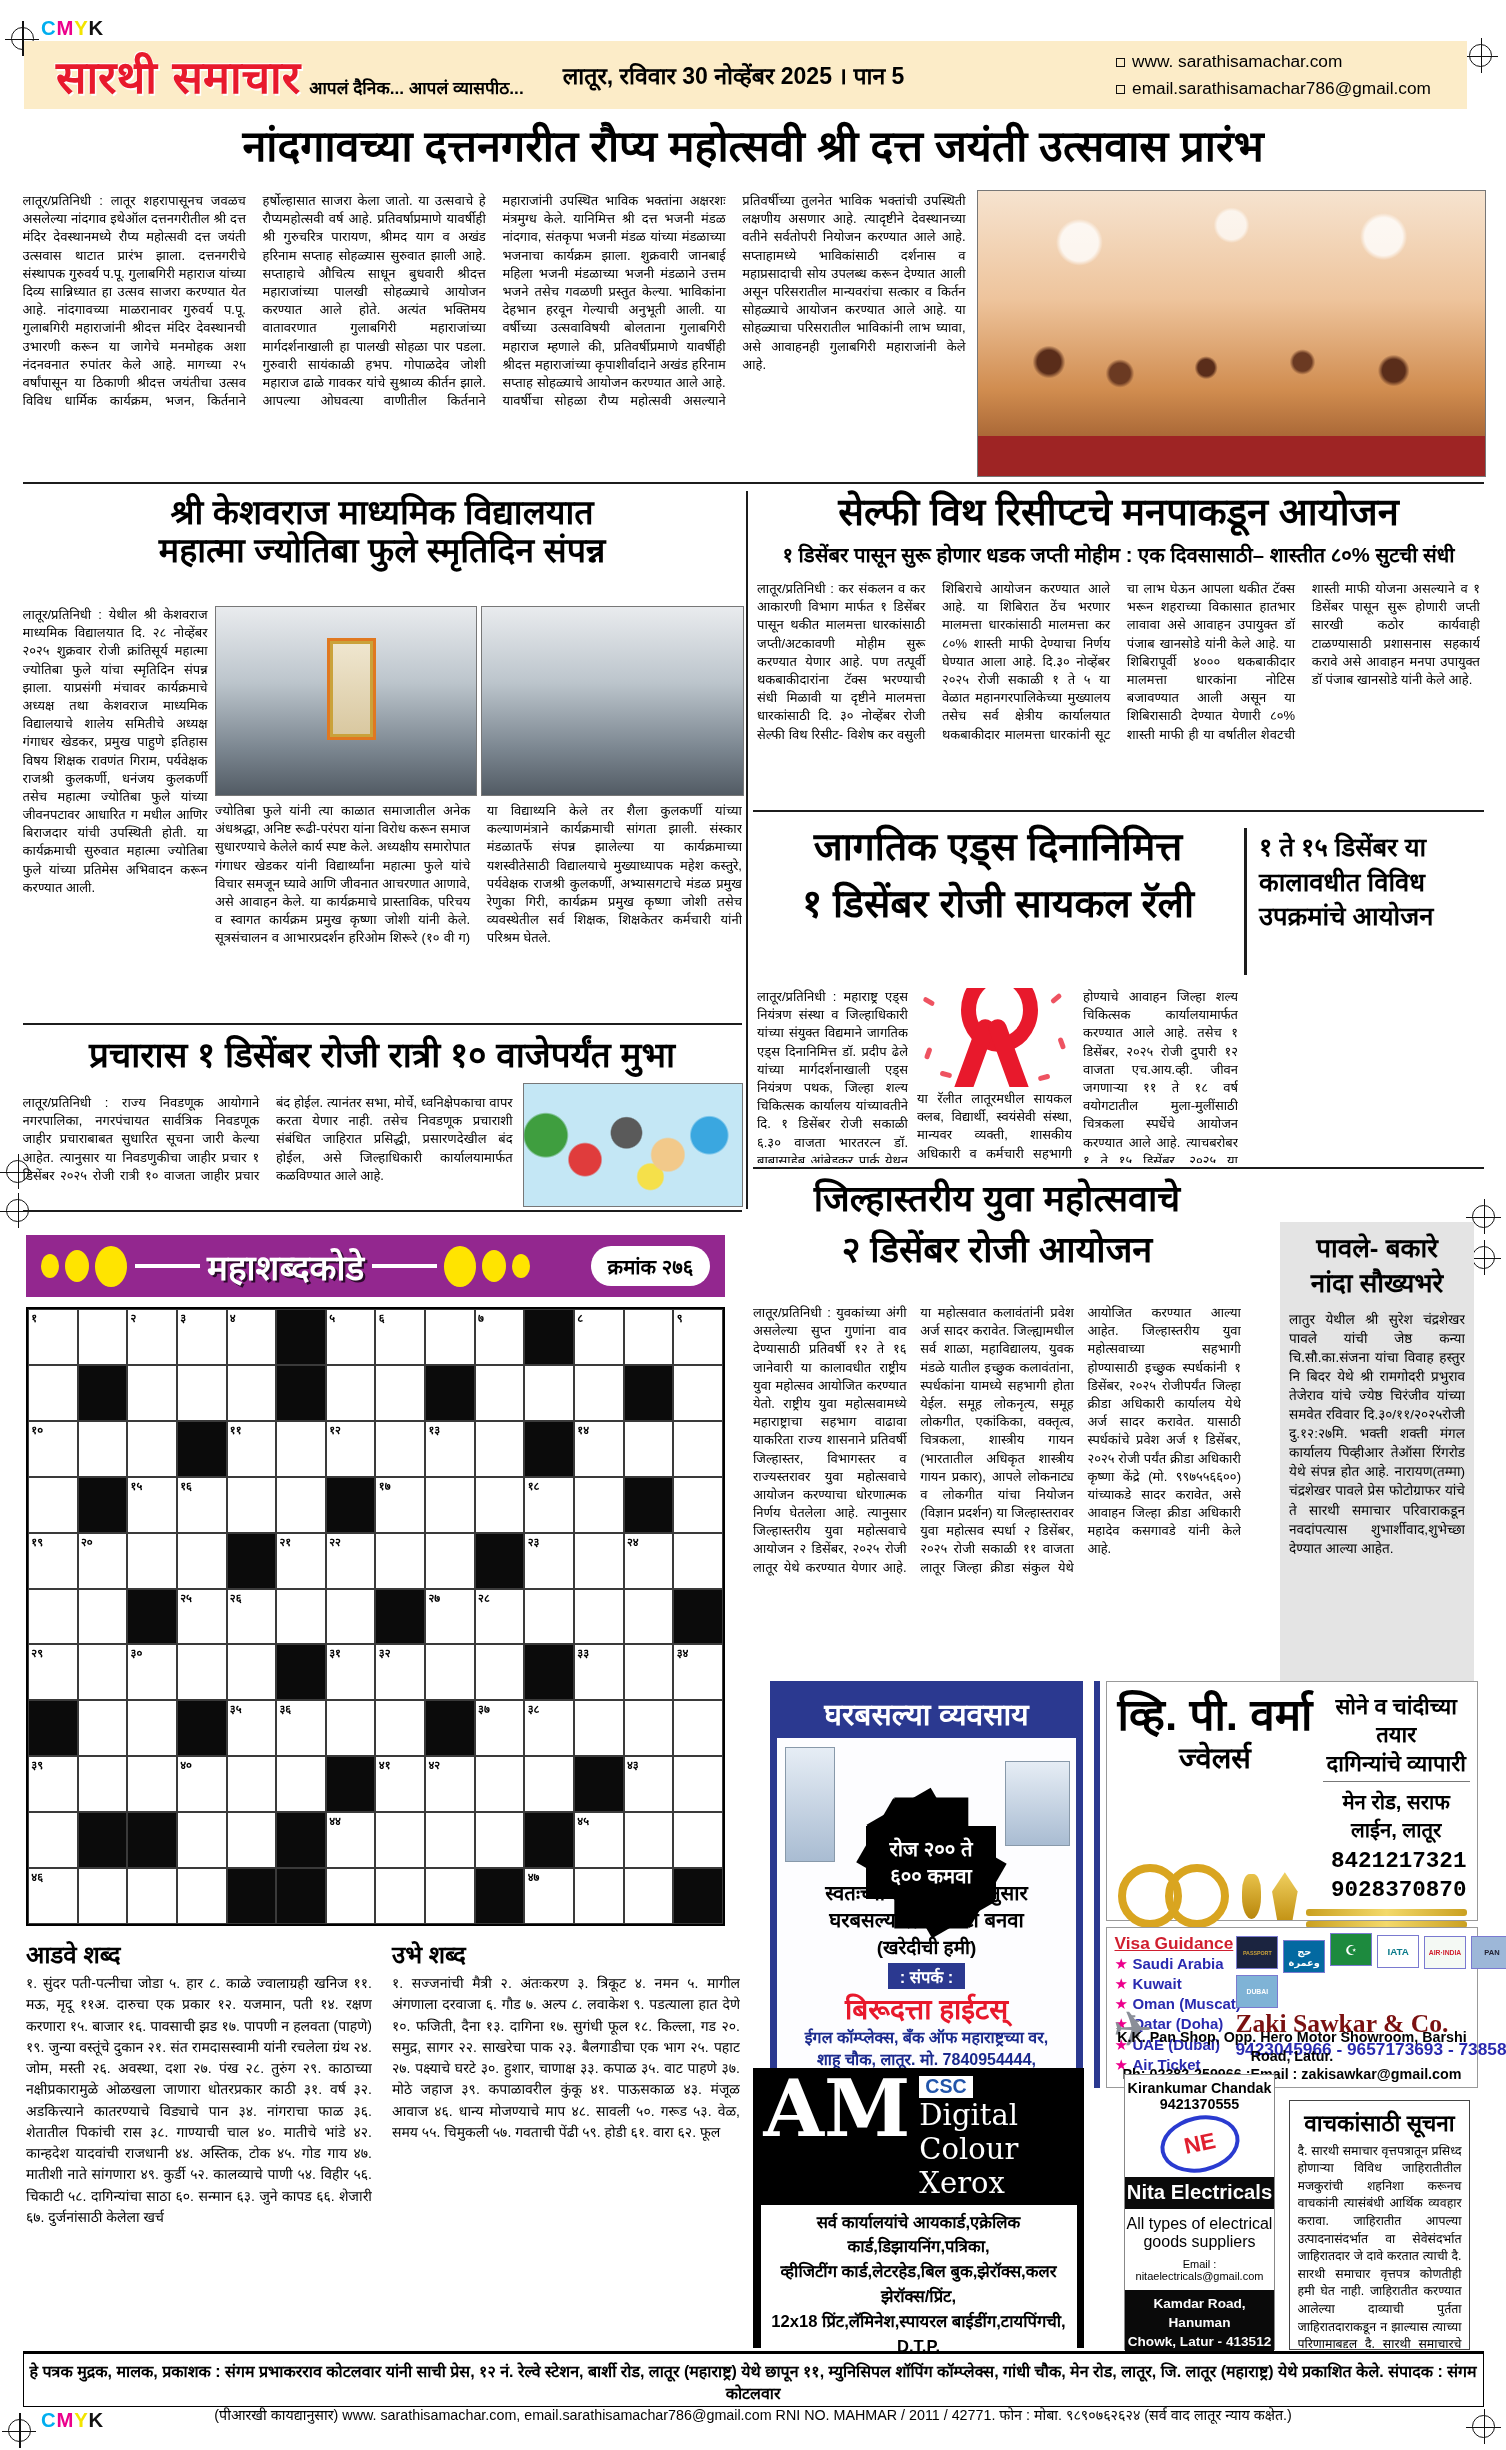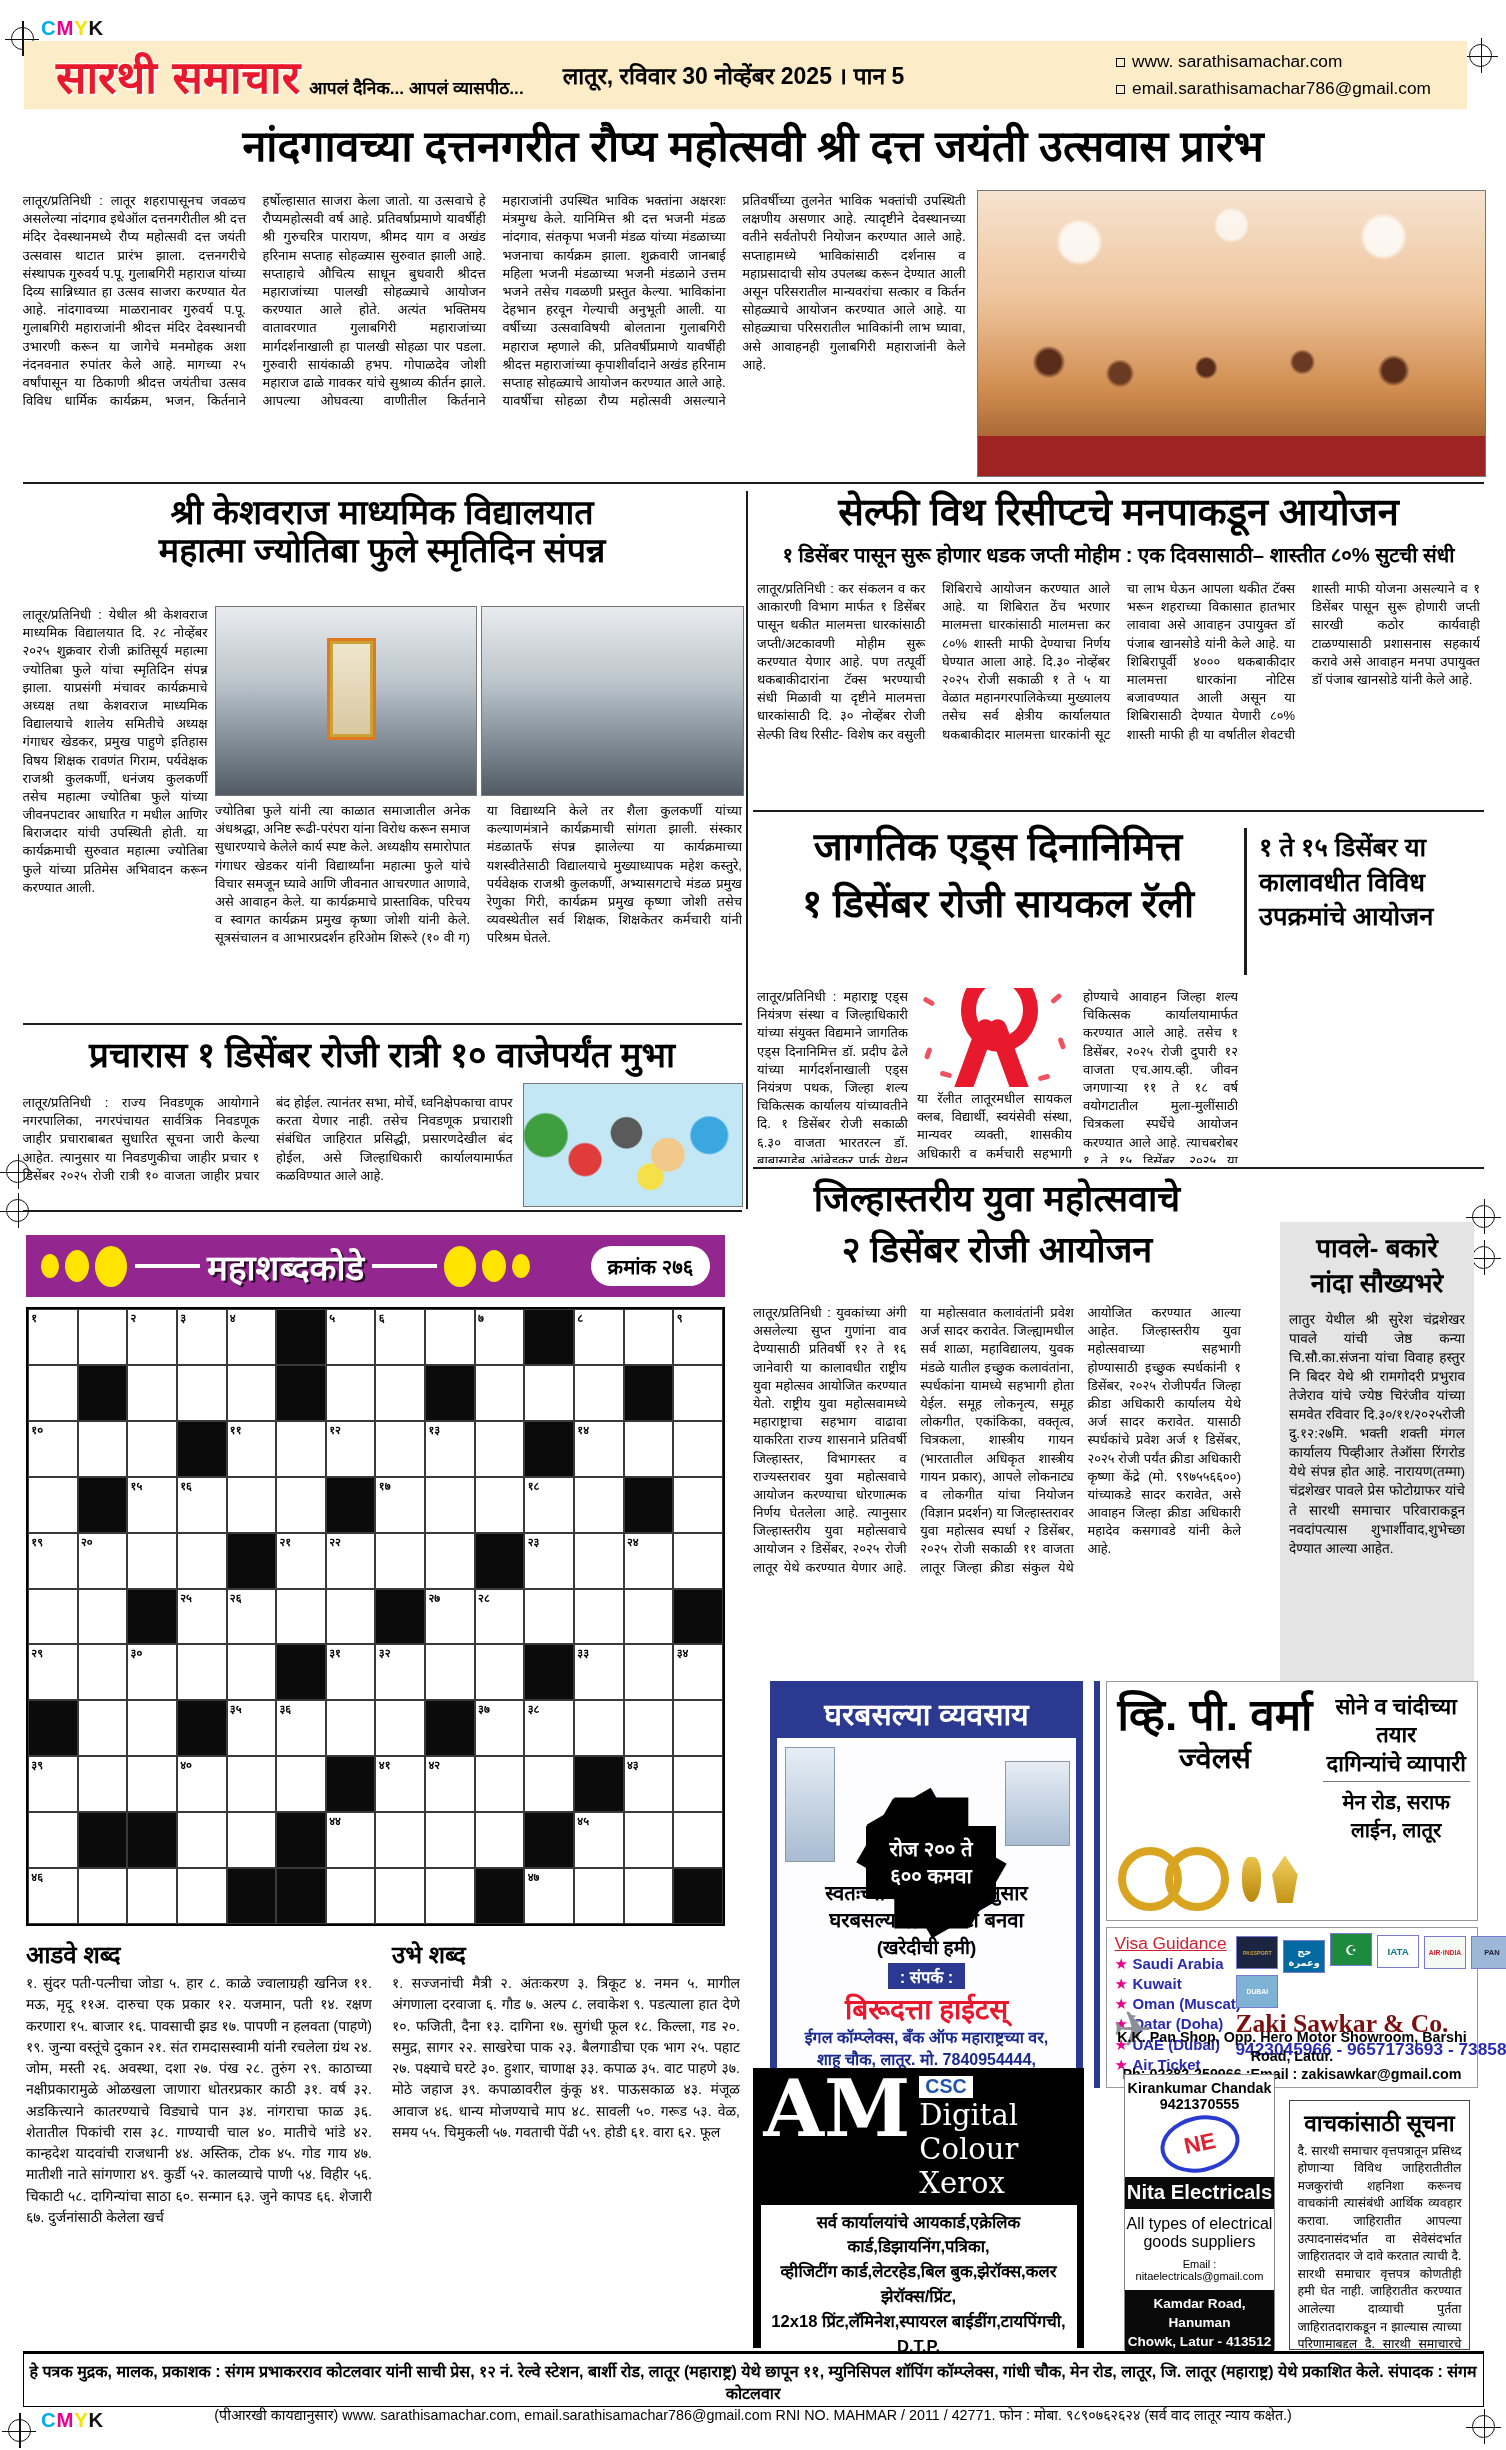--- a/index.html
+++ b/index.html
@@ -91,21 +91,21 @@
   .ghar-brand{color:#e8192c;font-weight:bold;font-size:28px;text-align:center;}
   .ghar-addr{color:#1b2a8e;font-weight:bold;font-size:16px;text-align:center;line-height:1.35;}
   .verma,.visa{border:1.5px solid #999;box-sizing:border-box;background:#fff;}
   .verma-name{font-weight:bold;font-size:44px;line-height:1;white-space:nowrap;}
   .verma-sub{font-weight:bold;font-size:29px;text-align:center;}
   .verma-desc{font-weight:bold;font-size:22px;line-height:1.3;text-align:center;}
   .verma-addr{font-size:20.3px;font-weight:bold;text-align:center;}
   .verma-ph{font-family:"Liberation Mono","DejaVu Sans Mono",monospace;font-size:22.6px;font-weight:bold;text-align:right;line-height:1.25;}
   .bangle{display:inline-block;width:48px;height:48px;border:8.3px solid #d9a520;border-radius:50%;vertical-align:middle;}
   .gbar{height:6.8px;background:linear-gradient(90deg,#caa020,#f3d96a,#caa020);border-radius:3px;margin:5.3px 0;}
-  .visa-title{color:#d01f2f;font-weight:normal;font-size:17.3px;text-decoration:underline;}
+  .visa-title{color:#d01f2f;font-weight:bold;font-size:17.3px;text-decoration:underline;}
   .visa-item{color:#2a2ab0;font-weight:bold;font-size:15px;line-height:1.35;white-space:nowrap;}
   .star{color:#ec008c;margin-right:4.5px;}
   .thumb{display:inline-flex;width:42px;height:33px;align-items:center;justify-content:center;
          font-weight:bold;border:0.8px solid #7a7ad0;margin:0.8px;box-sizing:border-box;text-align:center;overflow:hidden;}
   .zaki{font-family:"Liberation Serif","DejaVu Serif",serif;color:#7a1010;font-weight:bold;font-size:25.6px;white-space:nowrap;}
   .zaki-ph{color:#2a2ab0;font-weight:bold;font-size:17.3px;white-space:nowrap;}
   .zaki-ad{font-weight:bold;font-size:14.3px;line-height:1.3;text-align:center;}
   .plane{font-size:48px;color:#8a8f98;line-height:1;}
   .am{background:#000;color:#fff;box-sizing:border-box;}
   .am-big{font-family:"DejaVu Serif","Liberation Serif",serif;font-size:78px;line-height:.85;font-weight:bold;}
@@ -534,20 +534,27 @@
         <div class="verma-addr" style="margin-top:4.5px;">मेन रोड, सराफ लाईन, लातूर</div>
       </div>
     </div>
     <div style="display:flex;align-items:center;padding:4.5px 10.5px;">
       <div style="width:188px;">
         <span class="bangle"></span>
         <span class="bangle" style="margin-left:-19.6px;"></span>
         <span style="display:inline-block;width:19.6px;height:45px;background:linear-gradient(180deg,#e8c24a,#b8860b);border-radius:40% 40% 50% 50%;margin-left:9px;vertical-align:middle;"></span>
         <span style="display:inline-block;width:25.6px;height:48px;background:linear-gradient(180deg,#f0d060,#c49416);clip-path:polygon(50% 0,100% 40%,80% 100%,20% 100%,0 40%);margin-left:7.5px;vertical-align:middle;"></span>
       </div>
+      <div style="flex:1;">
+        <div class="verma-ph">8421217321</div>
+        <div class="verma-ph">9028370870</div>
+        <div class="gbar"></div>
+        <div class="gbar"></div>
+        <div class="gbar"></div>
+      </div>
     </div>
   </div>
 
   <div class="abs visa" style="left:1106px;top:1927px;width:372px;height:161px;">
     <div style="display:flex;padding:4.5px 6px 0 7.5px;">
       <div style="width:121px;">
         <div class="visa-title">Visa Guidance</div>
         <div>
             <div class="visa-item"><span class="star">★</span>Saudi Arabia</div>
             <div class="visa-item"><span class="star">★</span>Kuwait</div>

